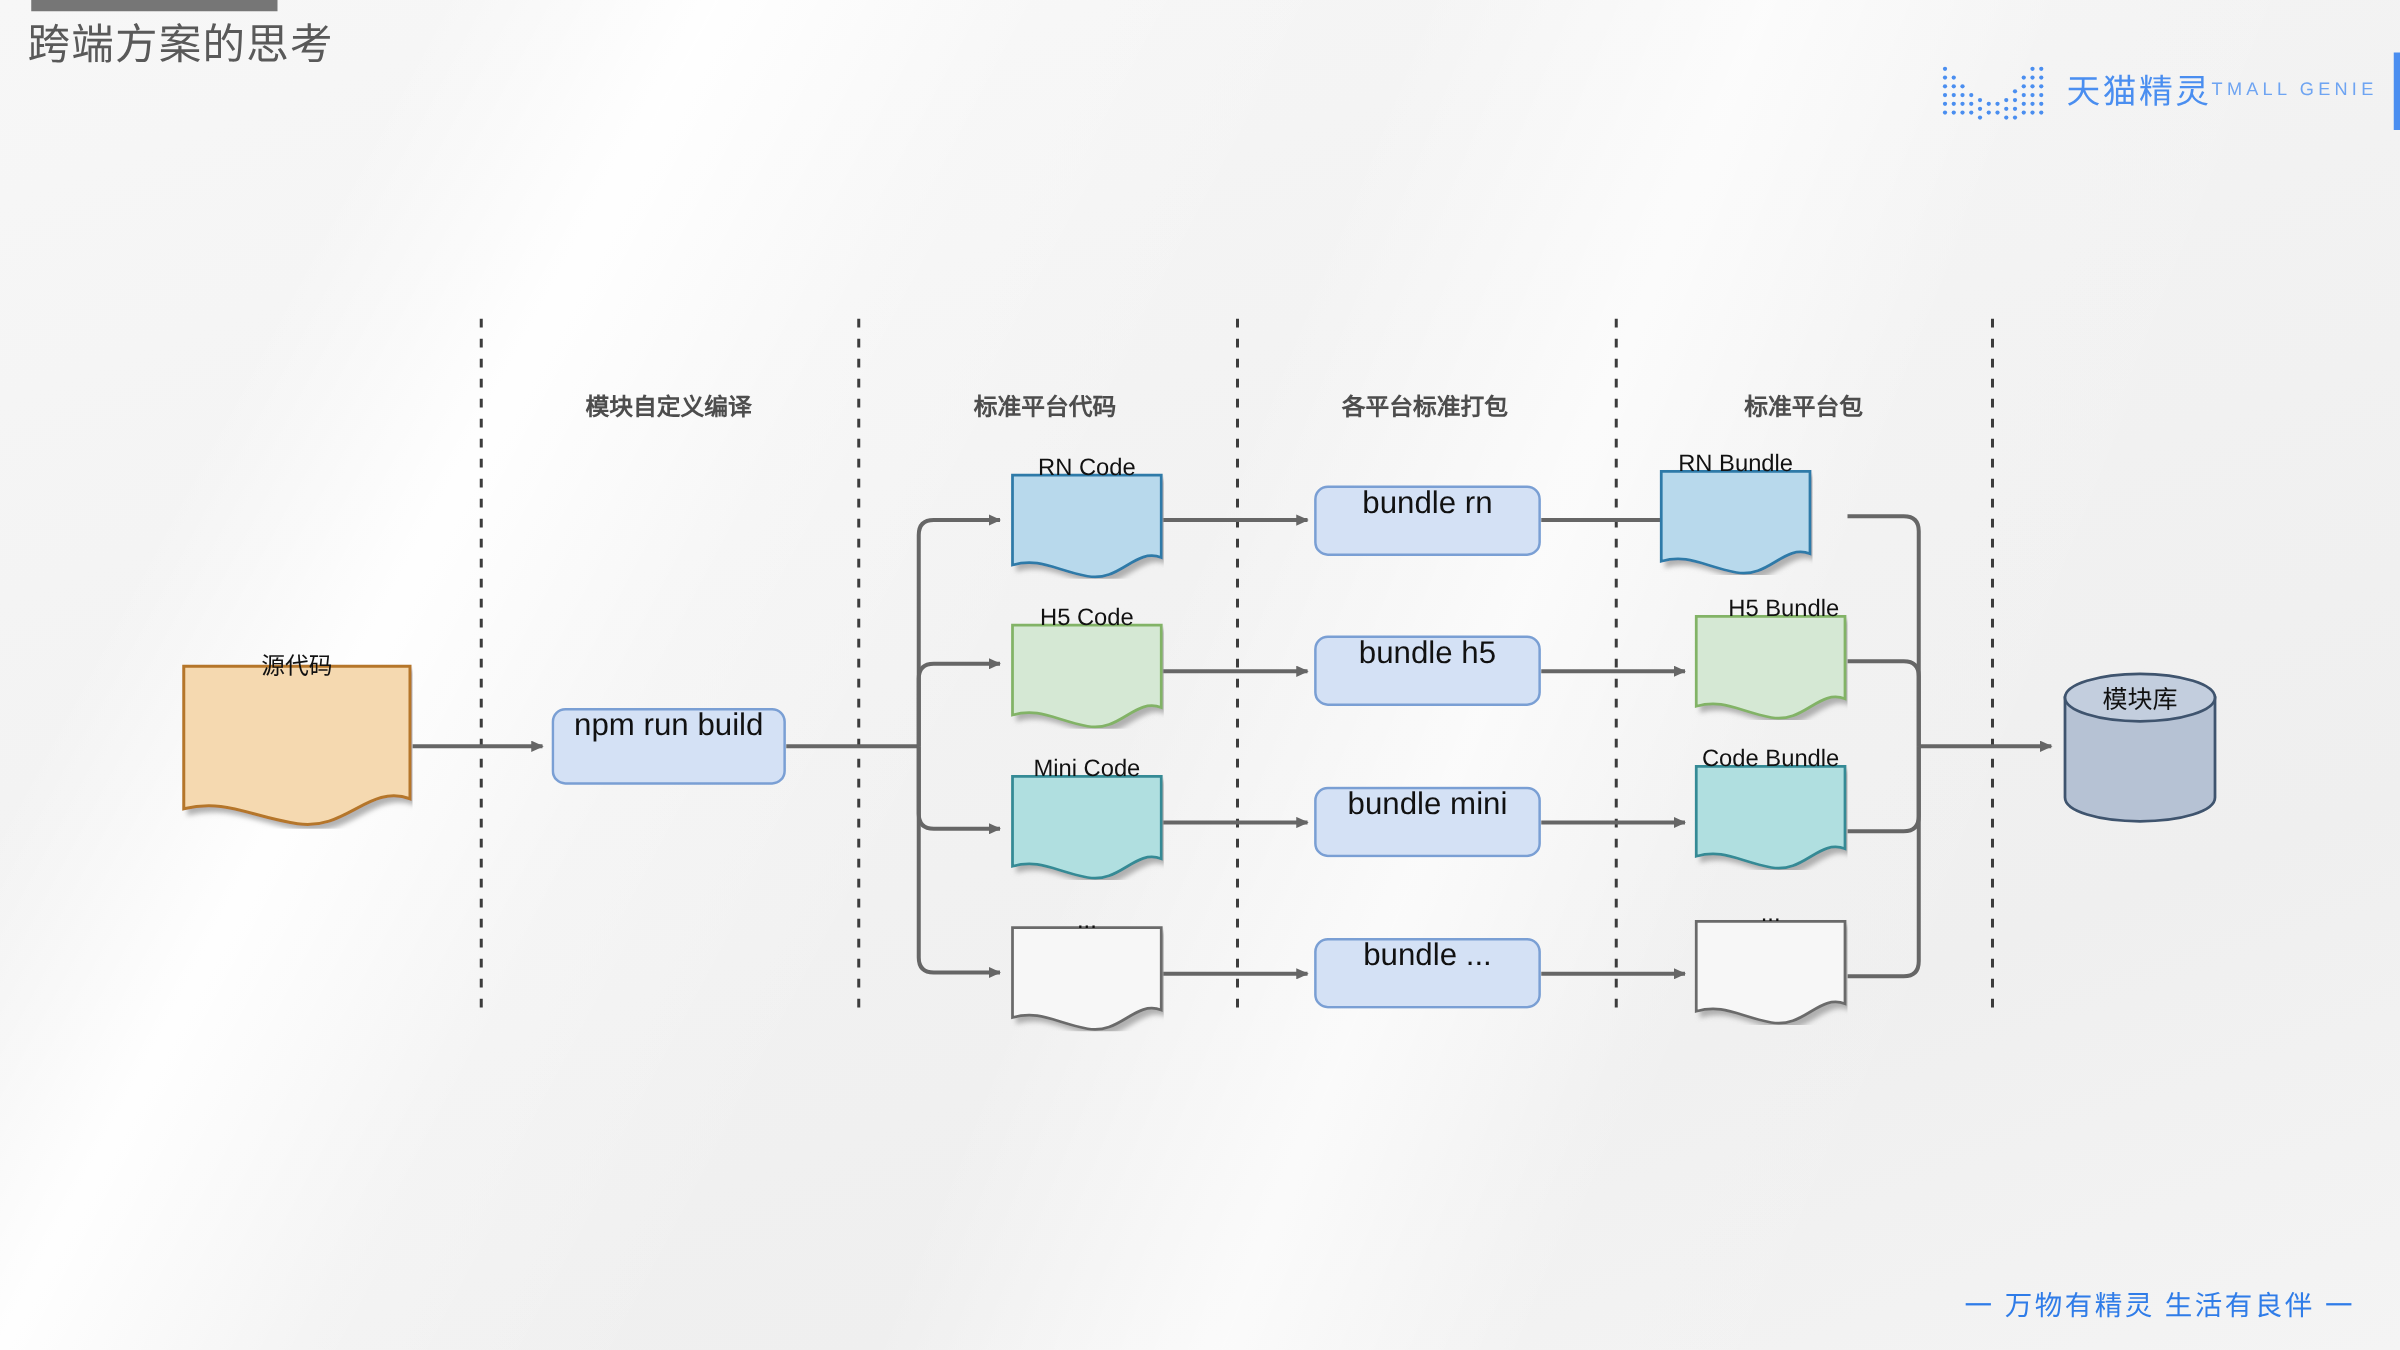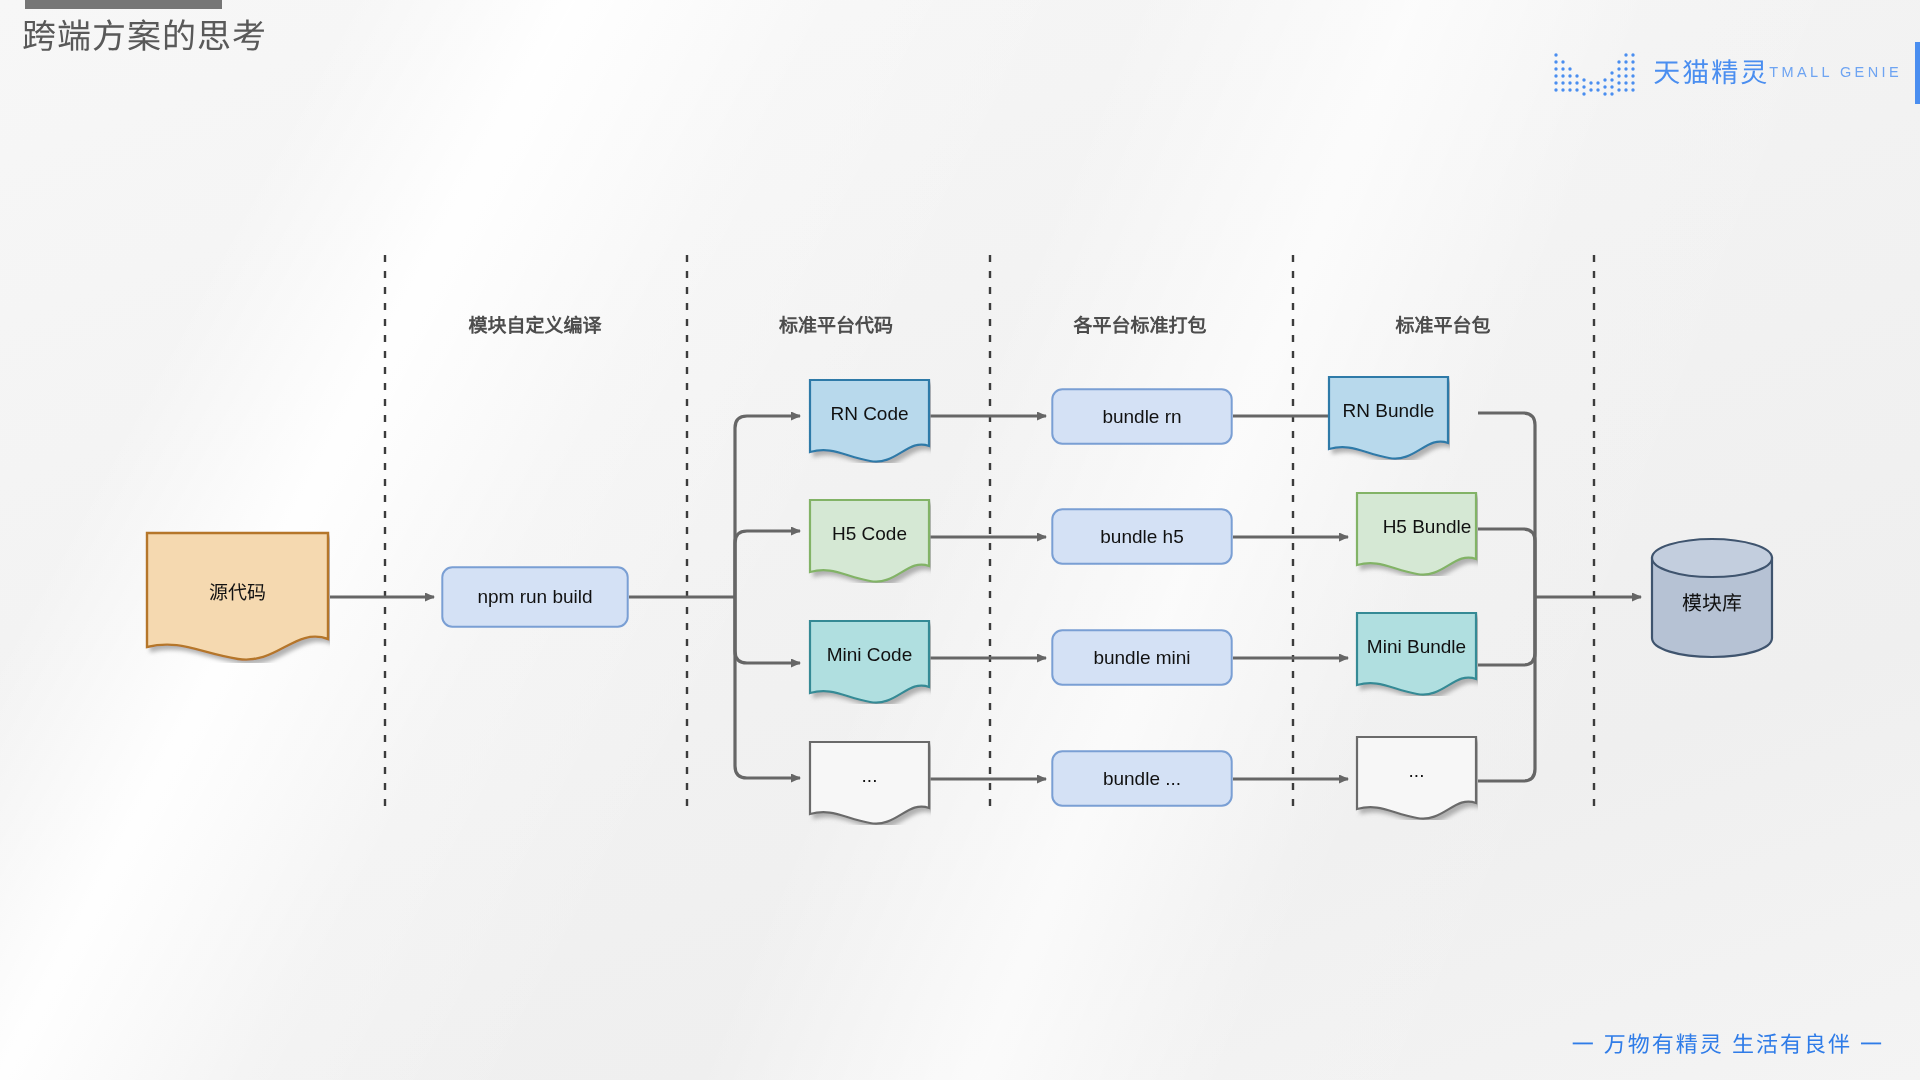--- a/index.html
+++ b/index.html
@@ -124,35 +124,35 @@
     font-size: 19px;
     color: #4d4d4d;
     font-weight: bold;
     white-space: nowrap;
     transform: translateX(-50%);
   }
 
   .node {
     position: absolute;
     display: flex;
-    align-items: center;
+    align-items: flex-start;
     justify-content: center;
     box-sizing: border-box;
   }
   .node .node-label {
     position: relative;
     z-index: 3;
     font-size: 19px;
     color: #111;
     white-space: nowrap;
     text-align: center;
     pointer-events: none;
   }
   .node.doc .node-label { margin-top: -14px; }
-  .node.rounded .node-label { font-size: 19px; }
+  .node.rounded .node-label { font-size: 25px; }
   .node.cyl .node-label { font-size: 20px; margin-top: 6px; }
 
   .doc-svg, .cyl-svg, .rect-svg {
     position: absolute;
     left: 0; top: 0;
     width: 100%; height: 100%;
     z-index: 1;
   }
 </style>
 </head>
@@ -359,21 +359,21 @@
     <svg class="doc-svg" viewBox="0 0 123 85" preserveAspectRatio="none">
       <path d="M2,2 L121,2 L121,68 C100,60 88,88 62,83 C36,78 24,68 2,74 Z" fill="#d5e8d4" stroke="#82b366" stroke-width="2.2" filter="url(#shadow)"></path>
     </svg>
     <span class="node-label">H5 Bundle</span>
   </div>
 
   <div class="node doc" style="left:1355px; top:611px; width:123px; height:85px;">
     <svg class="doc-svg" viewBox="0 0 123 85" preserveAspectRatio="none">
       <path d="M2,2 L121,2 L121,68 C100,60 88,88 62,83 C36,78 24,68 2,74 Z" fill="#b0dfe0" stroke="#348a95" stroke-width="2.2" filter="url(#shadow)"></path>
     </svg>
-    <span class="node-label">Mini Bundle</span>
+    <span class="node-label">Code Bundle</span>
   </div>
 
   <div class="node doc" style="left:1355px; top:735px; width:123px; height:85px;">
     <svg class="doc-svg" viewBox="0 0 123 85" preserveAspectRatio="none">
       <path d="M2,2 L121,2 L121,68 C100,60 88,88 62,83 C36,78 24,68 2,74 Z" fill="#f7f7f7" stroke="#6b6b6b" stroke-width="2.2" filter="url(#shadow)"></path>
     </svg>
     <span class="node-label">...</span>
   </div>
 
   <div class="node cyl" style="left:1649px; top:537px; width:126px; height:122px;">

